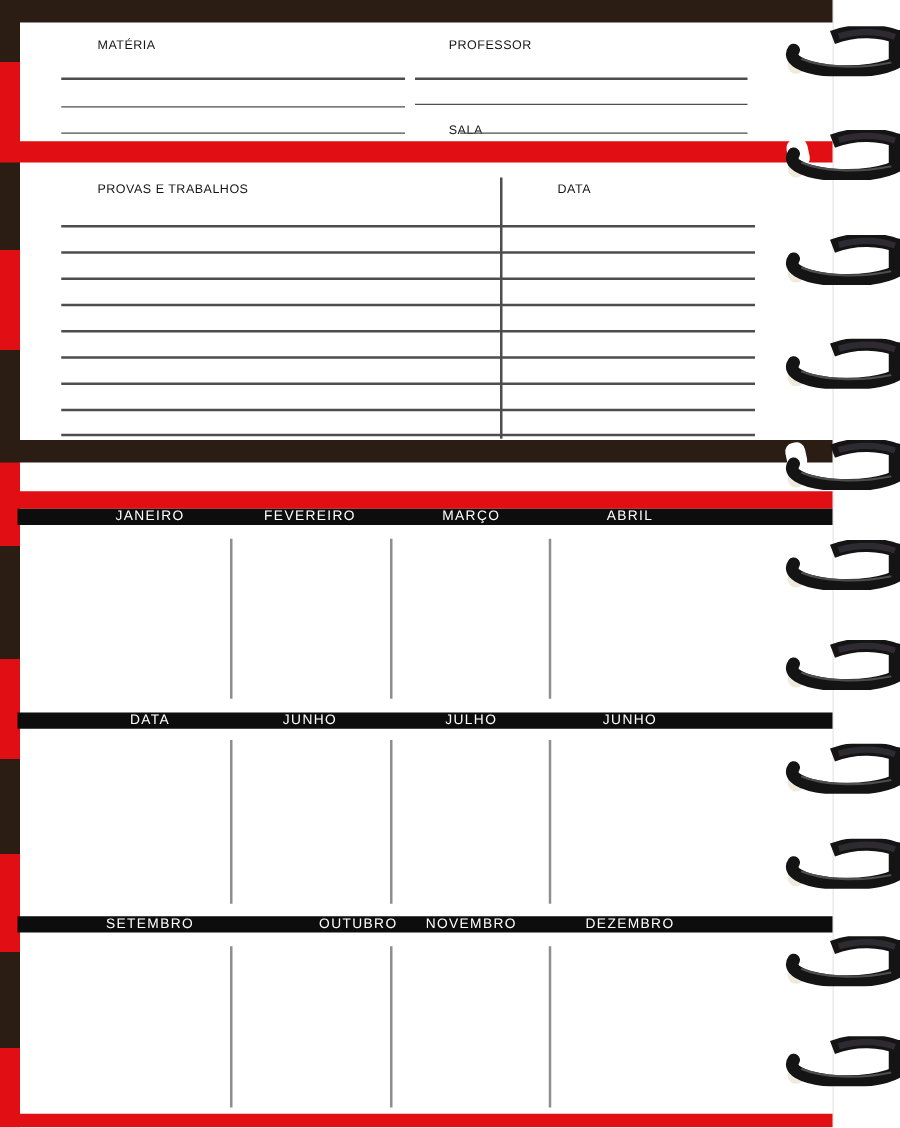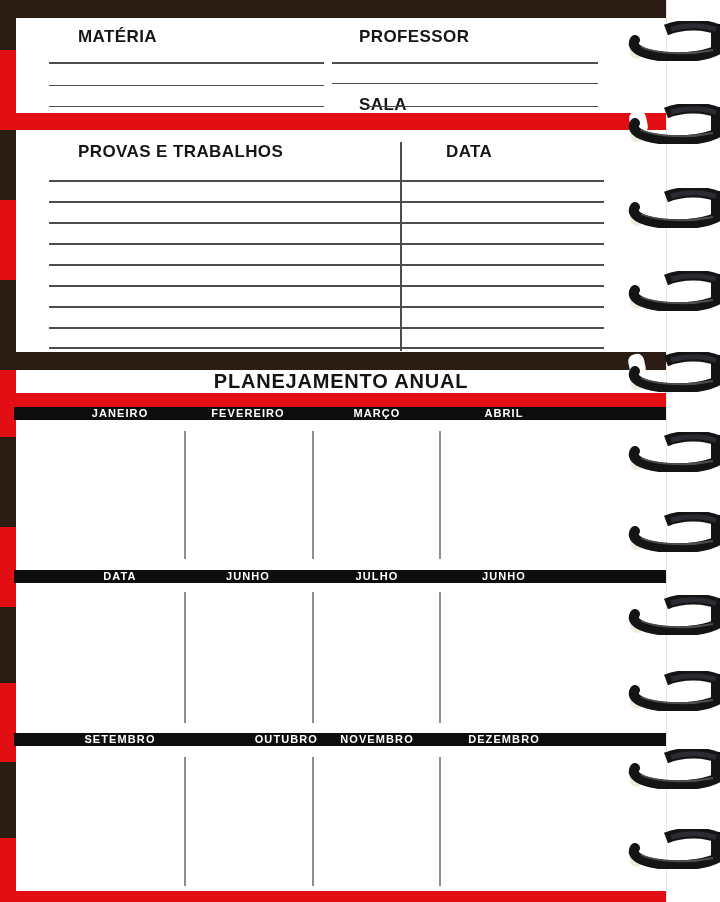--- a/index.html
+++ b/index.html
@@ -24,29 +24,29 @@
       #2b1d14 607px,#2b1d14 683px,
       #e10e13 683px,#e10e13 762px,
       #2b1d14 762px,#2b1d14 838px,
       #e10e13 838px,#e10e13 902px);
   }
   .bar{left:0;width:666px;}
   .bar.brown{background:#2b1d14;}
   .bar.red{background:#e10e13;}
   .monthbar{left:14px;width:652px;height:13px;background:#0d0d0d;}
   .field-label{
-    font-size:17px;font-weight:700;letter-spacing:.4px;color:#161616;
+    font-size:10px;font-weight:400;letter-spacing:.4px;color:#161616;
     line-height:12px;white-space:nowrap;padding-left:29px;
   }
   .wline{height:1.5px;background:#4d4d4d;}
   .vline{width:1.5px;background:#4d4d4d;}
   .cal-div{width:1.5px;background:#8e8e8e;}
   .month{
     width:140px;text-align:center;color:#ffffff;font-size:11px;
-    font-weight:700;letter-spacing:1.1px;line-height:13px;white-space:nowrap;
+    font-weight:400;letter-spacing:1.1px;line-height:13px;white-space:nowrap;
   }
   #plan-title{
     left:16px;top:371px;width:650px;text-align:center;
     font-size:20px;font-weight:900;letter-spacing:.8px;color:#141414;
     line-height:21px;white-space:nowrap;
   }
   .ring{left:627px;width:95px;height:40px;}
   .notch{background:#ffffff;border-radius:7px;transform:rotate(-12deg);}
   #page-edge{left:666px;top:0;width:1px;height:902px;background:rgba(0,0,0,.10);}
 </style>
@@ -79,21 +79,20 @@
   <div class="abs wline" style="left:49px;top:201px;width:555px;"></div>
   <div class="abs wline" style="left:49px;top:222px;width:555px;"></div>
   <div class="abs wline" style="left:49px;top:243px;width:555px;"></div>
   <div class="abs wline" style="left:49px;top:264px;width:555px;"></div>
   <div class="abs wline" style="left:49px;top:285px;width:555px;"></div>
   <div class="abs wline" style="left:49px;top:306px;width:555px;"></div>
   <div class="abs wline" style="left:49px;top:327px;width:555px;"></div>
   <div class="abs wline" style="left:49px;top:347px;width:555px;"></div>
 
   <div class="abs bar brown" style="top:352px;height:18px;"></div>
-  <div class="abs" id="plan-title">PLANEJAMENTO ANUAL</div>
   <div class="abs bar red" style="top:393px;height:14px;"></div>
 
   <div class="abs monthbar" style="top:407px;"></div>
   <div class="abs month" style="left:50px;top:407px;">JANEIRO</div>
   <div class="abs month" style="left:178px;top:407px;text-align:center;">FEVEREIRO</div>
   <div class="abs month" style="left:307px;top:407px;">MARÇO</div>
   <div class="abs month" style="left:434px;top:407px;">ABRIL</div>
   <div class="abs cal-div" style="left:184px;top:431px;height:128px;"></div>
   <div class="abs cal-div" style="left:312px;top:431px;height:128px;"></div>
   <div class="abs cal-div" style="left:439px;top:431px;height:128px;"></div>

